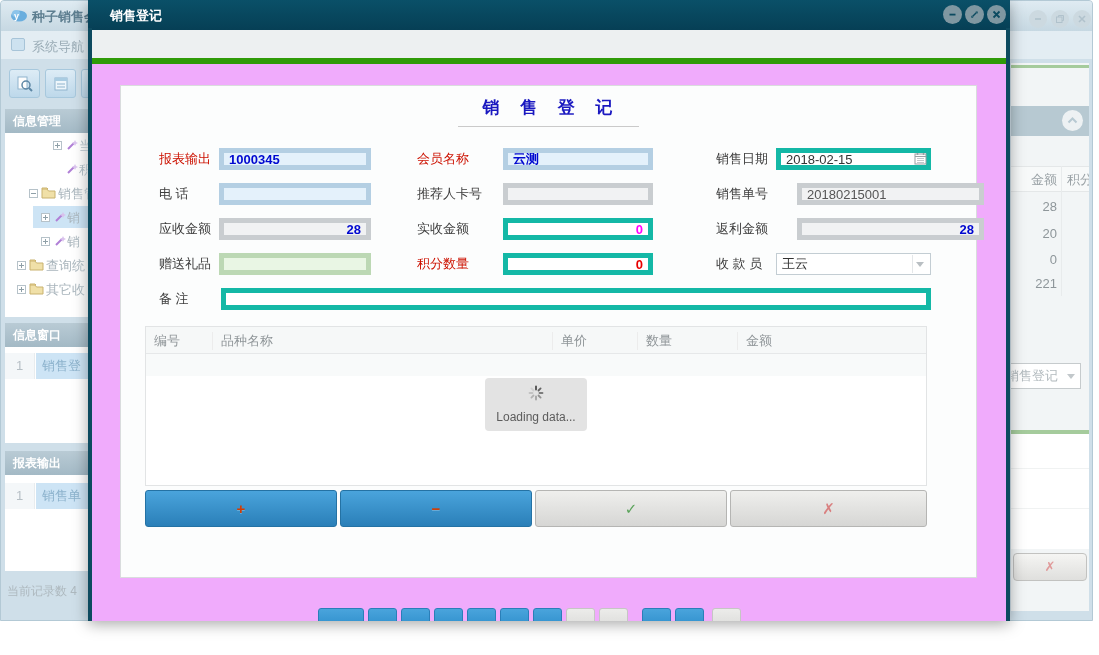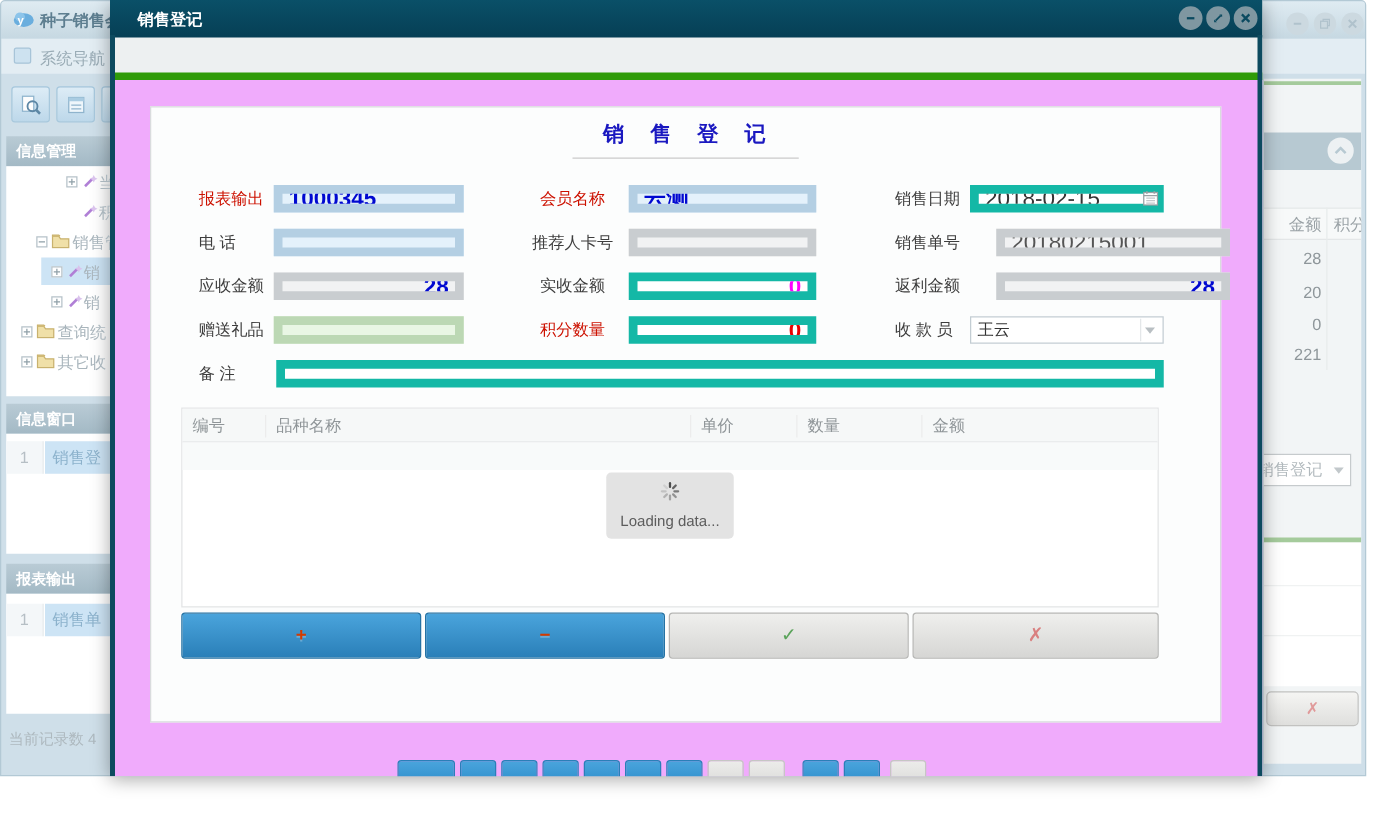--- a/index.html
+++ b/index.html
@@ -91,24 +91,24 @@
 
   .panel { position:absolute; left:32px; top:21px; width:857px; height:493px; background:#fcfdfd;
     border:1px solid #d9dcdd; }
   .panel-heading-wrap { position:absolute; left:0; top:10px; width:100%; text-align:center; }
   .panel-heading { display:inline-block; color:#1a18c0; font-size:17px; font-weight:bold;
     letter-spacing:8px; padding:0 18px 7px 24px; border-bottom:1px solid #cacaca; }
 
   .f-label { position:absolute; color:#3d3d3d; line-height:22px; white-space:nowrap; }
   .f-label.red { color:#cc1100; }
   .f-label.c1 { left:38px; }
-  .f-label.c2 { left:296px; width:82px; text-align:center; }
+  .f-label.c2 { left:296px; width:82px; text-align:left; }
   .f-label.c3 { left:595px; width:58px; }
-  .f-input { position:absolute; height:22px; border:7px solid #14b8a6; background:#fff;
-    font-family:inherit; font-size:18px; color:#333; padding:0 5px; outline:none; }
+  .f-input { position:absolute; height:22px; border:5px solid #14b8a6; background:#fff;
+    font-family:inherit; font-size:13px; color:#333; padding:0 5px; outline:none; }
   .f-input.c1 { left:98px; width:152px; }
   .f-input.c2 { left:382px; width:150px; }
   .f-input.c3 { left:676px; width:187px; }
   .bg-blue  { background:#e4f1fb; border-color:#b4cfe3; }
   .bg-gray  { background:#f1f2f3; border-color:#c9cdd0; }
   .bg-green { background:#e9f6e4; border-color:#bcd8b4; }
   .v-blue    { color:#0008d0; font-weight:bold; }
   .v-magenta { color:#f0f; font-weight:bold; text-align:right; }
   .v-red     { color:#e80000; font-weight:bold; text-align:right; }
   .t-right   { text-align:right; }

